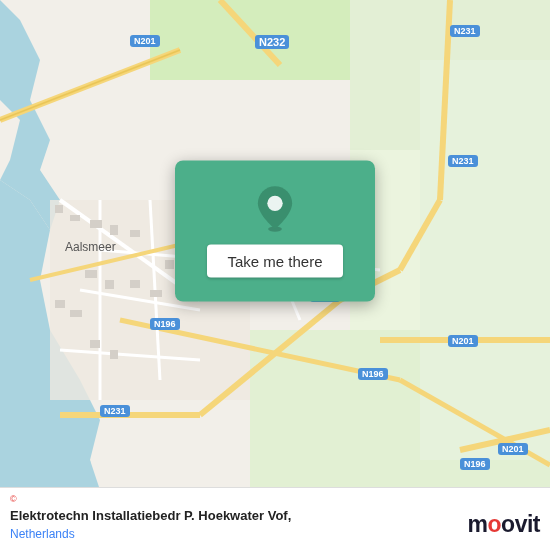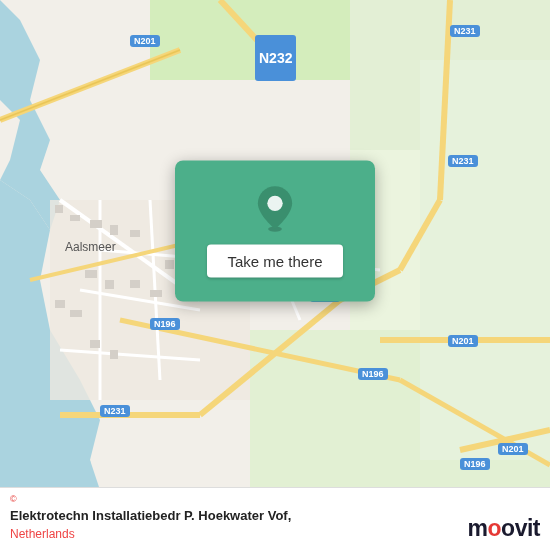--- a/index.html
+++ b/index.html
@@ -82,21 +82,21 @@
     }
 
     .business-name {
       font-size: 13px;
       font-weight: 600;
       color: #222;
     }
 
     .business-country {
       font-size: 12px;
-      color: #ef4444;
+      color: #3b82f6;
     }
 
     
     .map-svg {
       position: absolute;
       inset: 0;
       width: 100%;
       height: 100%;
     }
   </style>
@@ -169,21 +169,21 @@
     <rect x="110" y="350" width="8" height="9" fill="#d4cfc8"></rect>
     <rect x="130" y="280" width="10" height="8" fill="#d4cfc8"></rect>
     <rect x="150" y="290" width="12" height="7" fill="#d4cfc8"></rect>
     <rect x="165" y="260" width="9" height="9" fill="#d4cfc8"></rect>
 
   </svg>
 
   <div style="position:absolute; top:240px; left:65px; font-size:12px; color:#555; font-weight:500; pointer-events:none;">Aalsmeer</div>
 
   <div style="position:absolute; top:35px; left:130px; background:#4a90d9; color:white; font-size:9px; font-weight:bold; padding:1px 4px; border-radius:3px;">N201</div>
-  <div style="position:absolute; top:35px; left:255px; background:#4a90d9; color:white; font-size:14px; font-weight:bold; padding:15px 4px; border-radius:3px;">N232</div>
+  <div style="position:absolute; top:35px; left:255px; background:#4a90d9; color:white; font-size:11px; font-weight:bold; padding:1px 4px; border-radius:3px;">N232</div>
   <div style="position:absolute; top:25px; left:450px; background:#4a90d9; color:white; font-size:9px; font-weight:bold; padding:1px 4px; border-radius:3px;">N231</div>
   <div style="position:absolute; top:155px; left:448px; background:#4a90d9; color:white; font-size:9px; font-weight:bold; padding:1px 4px; border-radius:3px;">N231</div>
   <div style="position:absolute; top:290px; left:310px; background:#4a90d9; color:white; font-size:9px; font-weight:bold; padding:1px 4px; border-radius:3px;">N231</div>
   <div style="position:absolute; top:405px; left:100px; background:#4a90d9; color:white; font-size:9px; font-weight:bold; padding:1px 4px; border-radius:3px;">N231</div>
   <div style="position:absolute; top:318px; left:150px; background:#4a90d9; color:white; font-size:9px; font-weight:bold; padding:1px 4px; border-radius:3px;">N196</div>
   <div style="position:absolute; top:368px; left:358px; background:#4a90d9; color:white; font-size:9px; font-weight:bold; padding:1px 4px; border-radius:3px;">N196</div>
   <div style="position:absolute; top:458px; left:460px; background:#4a90d9; color:white; font-size:9px; font-weight:bold; padding:1px 4px; border-radius:3px;">N196</div>
   <div style="position:absolute; top:335px; left:448px; background:#4a90d9; color:white; font-size:9px; font-weight:bold; padding:1px 4px; border-radius:3px;">N201</div>
   <div style="position:absolute; top:443px; left:498px; background:#4a90d9; color:white; font-size:9px; font-weight:bold; padding:1px 4px; border-radius:3px;">N201</div>
 
@@ -195,21 +195,21 @@
       <circle cx="24" cy="22" r="9" fill="white" opacity="0.9"></circle>
     </svg>
 
     <button class="take-me-there-btn">Take me there</button>
   </div>
 
   <div class="bottom-bar">
     <div class="bottom-bar-top">
       <span style="color:#e53935; font-size:9px;">©</span>
     </div>
-    <div style="display:flex; align-items:flex-end; justify-content:space-between;">
+    <div style="display:flex; align-items:center; justify-content:space-between;">
       <div>
         <span class="business-name">Elektrotechn Installatiebedr P. Hoekwater Vof,</span>
         <br>
         <span class="business-country">Netherlands</span>
       </div>
 
       <div style="font-size:23px; font-weight:bold; color:#1a1a2e; letter-spacing:-0.5px;">
         m<span style="color:#e53935;">o</span>ovit
       </div>
     </div>

